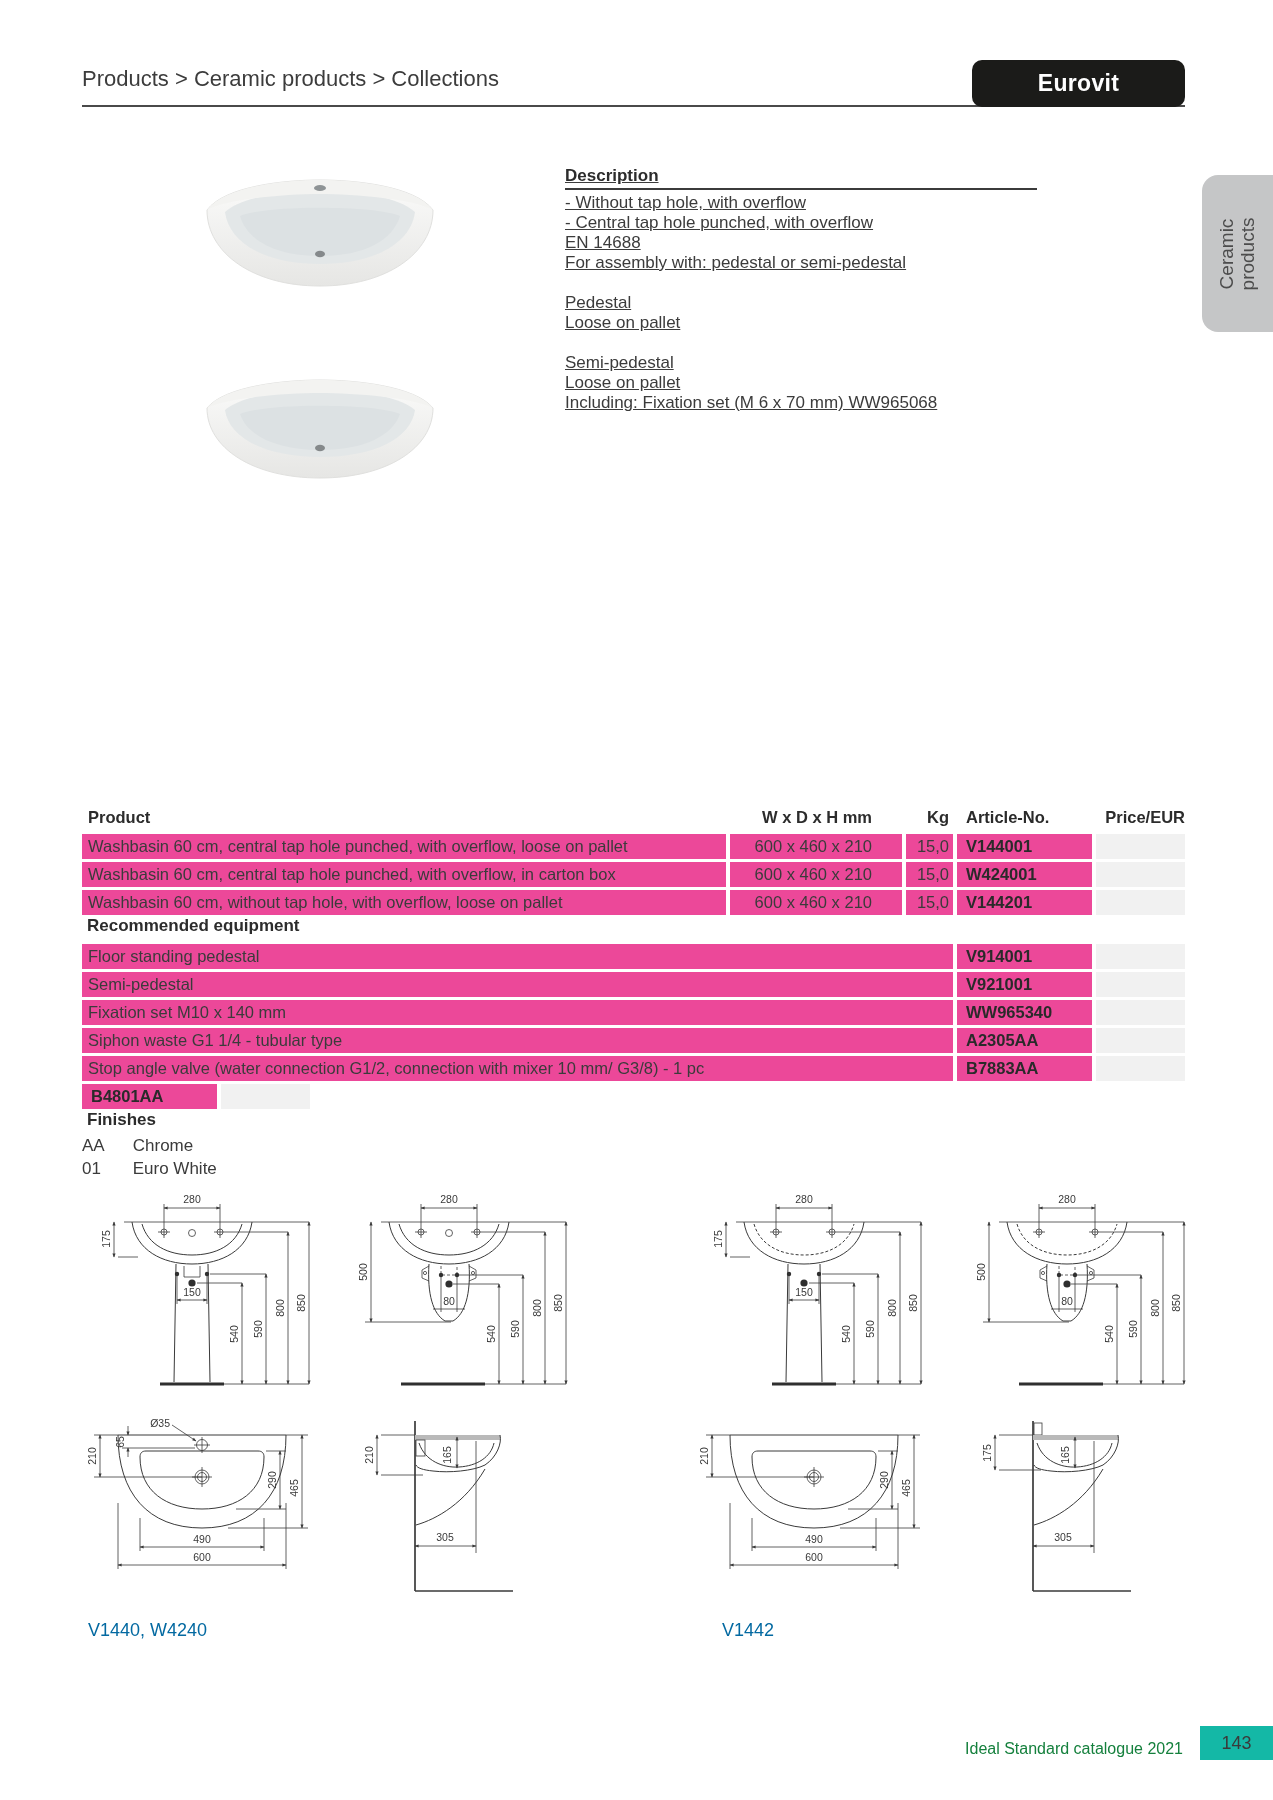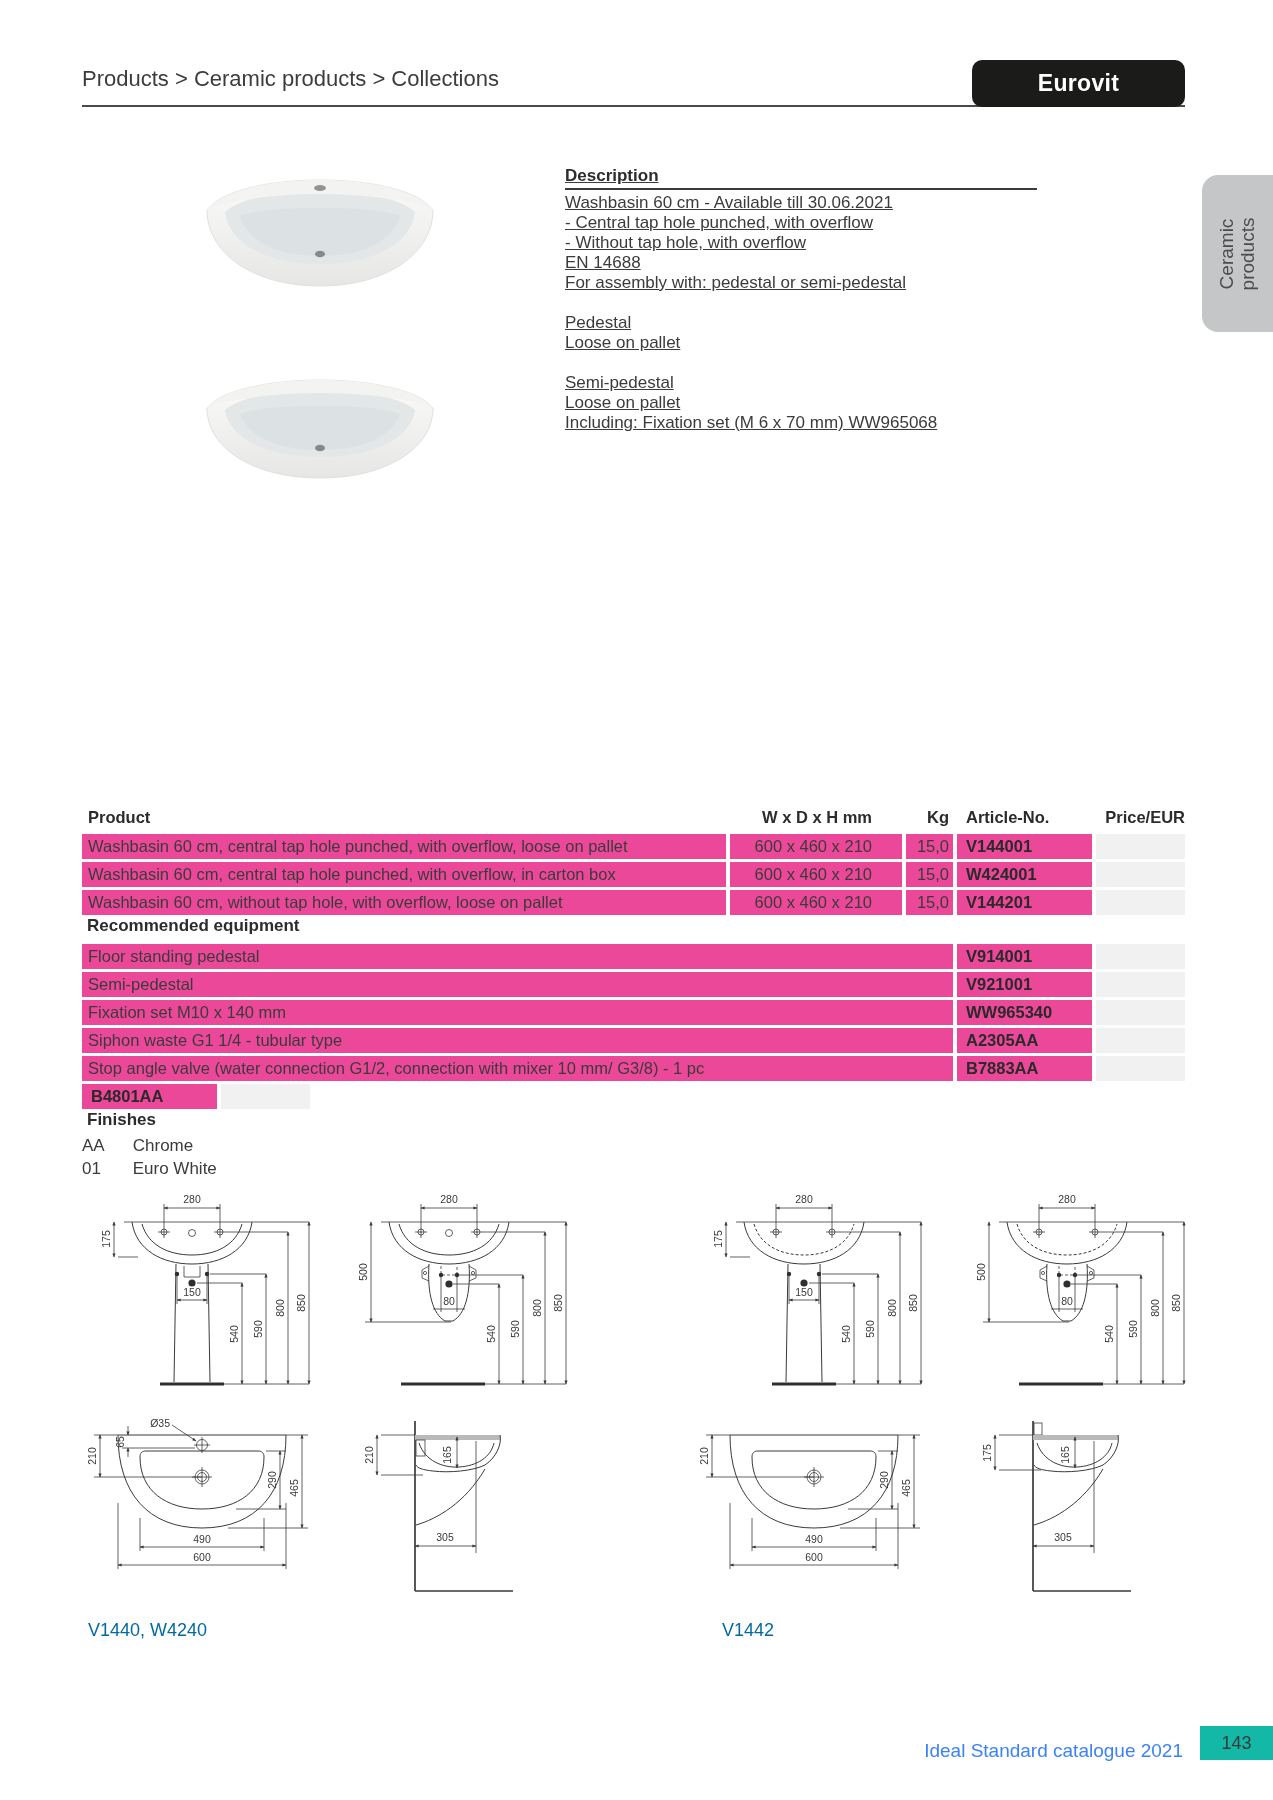--- a/index.html
+++ b/index.html
@@ -54,21 +54,21 @@
   .dr{stroke:#3a3a3a;stroke-width:1;fill:none;}
   .drt{stroke:#3a3a3a;stroke-width:1.7;fill:none;}
   .dl{stroke:#3a3a3a;stroke-width:0.8;fill:none;}
   .dth{stroke:#2f2f2f;stroke-width:3;}
   .dimt{font-size:10.5px;fill:#3a3a3a;font-family:"Liberation Sans",sans-serif;}
   .fdot{fill:#2f2f2f;stroke:none;}
   .dash{stroke-dasharray:3,2;}
   .drawing-label{position:absolute;font-size:18px;color:#0369a1;}
 
   
-  .footer-text{position:absolute;right:90px;top:1740px;font-size:19px;color:#3b82f6;}
+  .footer-text{position:absolute;right:90px;top:1740px;font-size:16px;color:#15803d;}
   .page-badge{position:absolute;left:1200px;top:1726px;width:73px;height:34px;background:#14b8a6;
         display:flex;align-items:center;justify-content:center;font-size:18px;color:#3a3a3a;}
 </style>
 </head>
 <body>
 
 <div class="page">
 
   <svg width="0" height="0" style="position:absolute">
     <defs>
@@ -115,23 +115,22 @@
     </defs>
     <path d="M12,48 C30,26 90,20 125,20 C160,20 220,26 238,48 C238,88 192,118 125,118 C58,118 12,88 12,48 Z" fill="url(#pg2)" stroke="#e0e0de"></path>
     <path d="M30,50 C48,35 90,30 125,30 C160,30 202,35 220,50 C216,78 180,97 125,97 C70,97 34,78 30,50 Z" fill="#e3e7e8"></path>
     <path d="M45,54 C70,43 180,43 205,54 C198,75 170,90 125,90 C80,90 52,75 45,54 Z" fill="#dce1e3"></path>
     <path d="M12,48 C30,26 90,20 125,20 C160,20 220,26 238,48 C220,38 160,33 125,33 C90,33 30,38 12,48 Z" fill="#f3f3f1"></path>
     <ellipse cx="125" cy="88" rx="5" ry="3.2" fill="#85898b"></ellipse>
   </svg>
 
   <div class="description">
     <div class="desc-heading">Description</div>
-    <div class="desc-line">Washbasin 60 cm - Available till 30.06.2021</div>
+    <div class="desc-line">- Without tap hole, with overflow</div>
     <div class="desc-line">- Central tap hole punched, with overflow</div>
-    <div class="desc-line">- Without tap hole, with overflow</div>
     <div class="desc-line">EN 14688</div>
     <div class="desc-line">For assembly with: pedestal or semi-pedestal</div>
     <div class="desc-line"></div>
     <div class="desc-line">Pedestal</div>
     <div class="desc-line">Loose on pallet</div>
     <div class="desc-line"></div>
     <div class="desc-line">Semi-pedestal</div>
     <div class="desc-line">Loose on pallet</div>
     <div class="desc-line">Including: Fixation set (M 6 x 70 mm) WW965068</div>
   </div>

